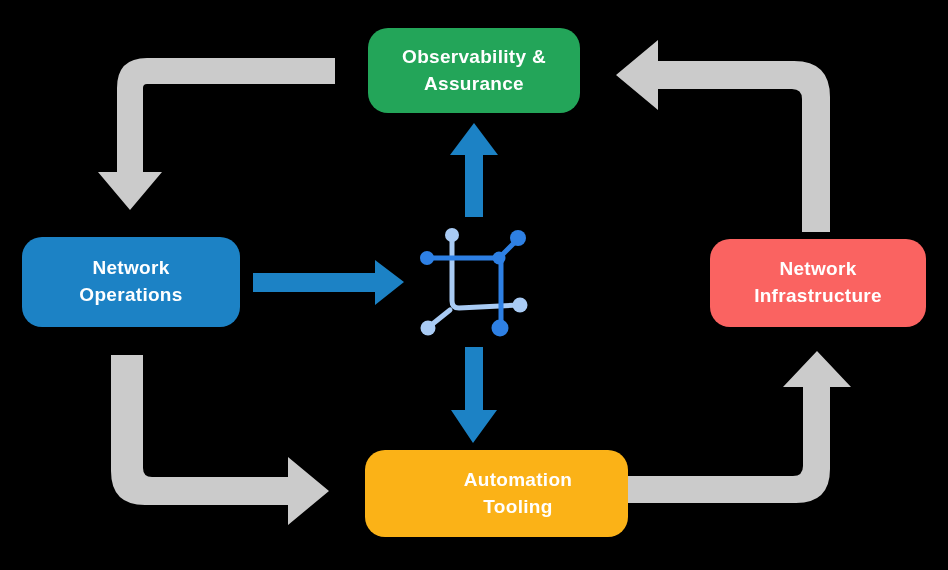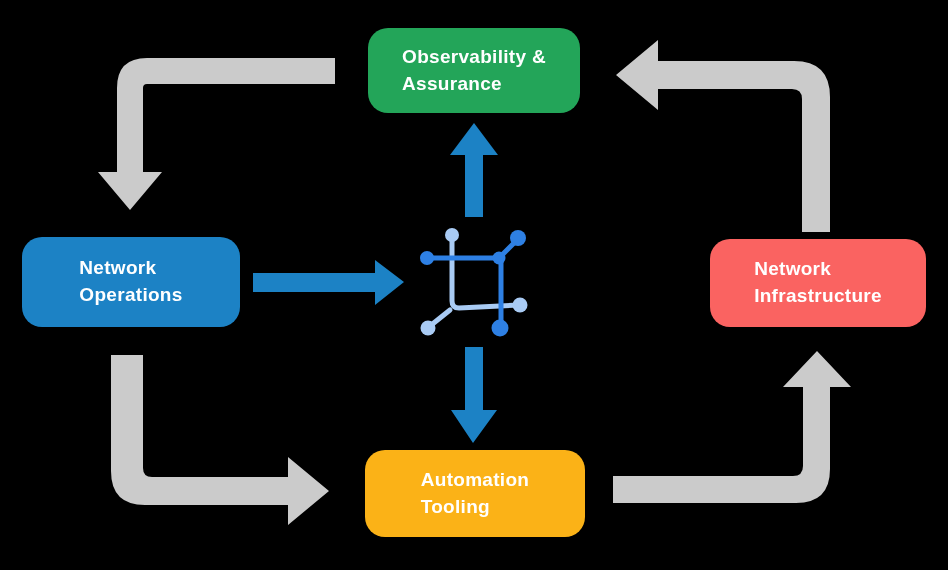--- a/index.html
+++ b/index.html
@@ -4,21 +4,21 @@
 <style>
   html,body{margin:0;padding:0;background:#000;}
   .canvas{
     position:relative;width:948px;height:570px;background:#000000;
     overflow:hidden;font-family:"Liberation Sans",sans-serif;
   }
   .layer{position:absolute;left:0;top:0;width:948px;height:570px;}
   .node{
     position:absolute;border-radius:20px;
     display:flex;align-items:center;justify-content:center;
-    text-align:left;color:#ffffff;font-size:19px;font-weight:bold;
+    text-align:center;color:#ffffff;font-size:19px;font-weight:bold;
     line-height:1.4;letter-spacing:0.3px;white-space:pre-line;
   }
   #node-observability{left:368px;top:28px;width:212px;height:85px;}
   #node-operations{left:22px;top:237px;width:218px;height:90px;}
   #node-infrastructure{left:710px;top:239px;width:216px;height:88px;}
   #node-tooling{left:365px;top:450px;width:220px;height:87px;}
 </style>
 </head>
 <body>
 
@@ -60,18 +60,18 @@
   <div class="node" id="node-operations" style="background-color: rgb(28, 130, 197);">
     <span>Network
 Operations</span>
   </div>
 
   <div class="node" id="node-infrastructure" style="background-color: rgb(250, 99, 97);">
     <span>Network
 Infrastructure</span>
   </div>
 
-  <div class="node" id="node-tooling" style="background-color: rgb(251, 178, 23);">
+  <div class="node" id="node-tooling" style="background-color: rgb(251, 178, 23); padding-left: 43px;">
     <span>Automation
 Tooling</span>
   </div>
 
 </div>
 
 </body></html>

